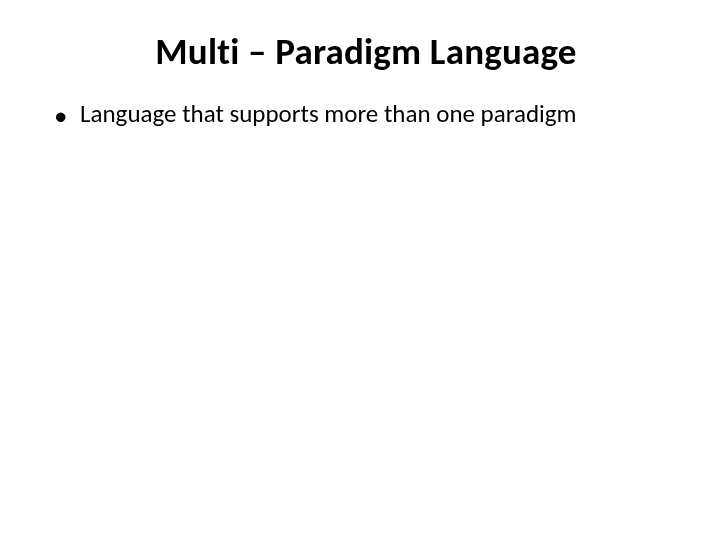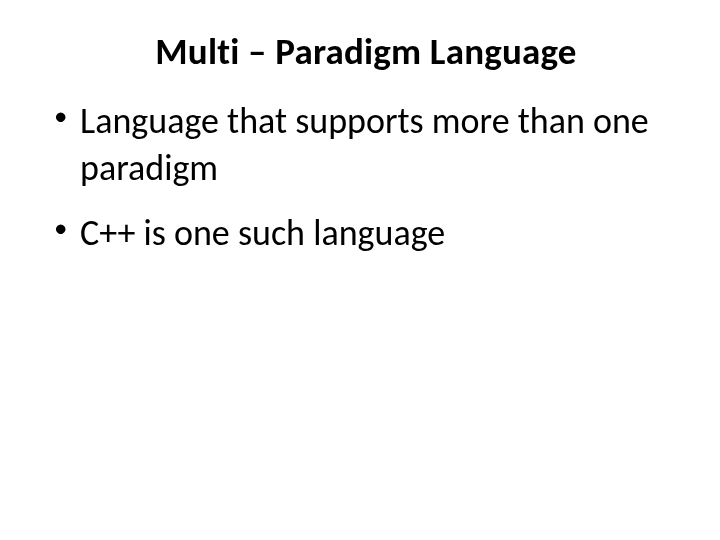--- a/index.html
+++ b/index.html
@@ -21,35 +21,34 @@
       font-weight: 700;
       text-align: center;
       margin-bottom: 24px;
       letter-spacing: 0.2px;
     }
     .bullets {
       list-style: none;
       padding-left: 0;
     }
     .bullet-item {
-      font-size: 36px;
+      font-size: 25px;
       line-height: 1.3;
       margin-bottom: 18px;
       padding-left: 28px;
       position: relative;
     }
     .bullet-item::before {
       content: "•";
       position: absolute;
       left: 2px;
       top: 0;
       font-size: 27px;
     }
   </style>
 </head>
 <body>
 
 <h1 class="title">Multi – Paradigm Language</h1>
 
 <ul class="bullets">
   <li class="bullet-item">Language that supports more than one paradigm</li>
-  <li class="bullet-item">C++ is one such language</li>
 </ul>
 
 </body></html>

